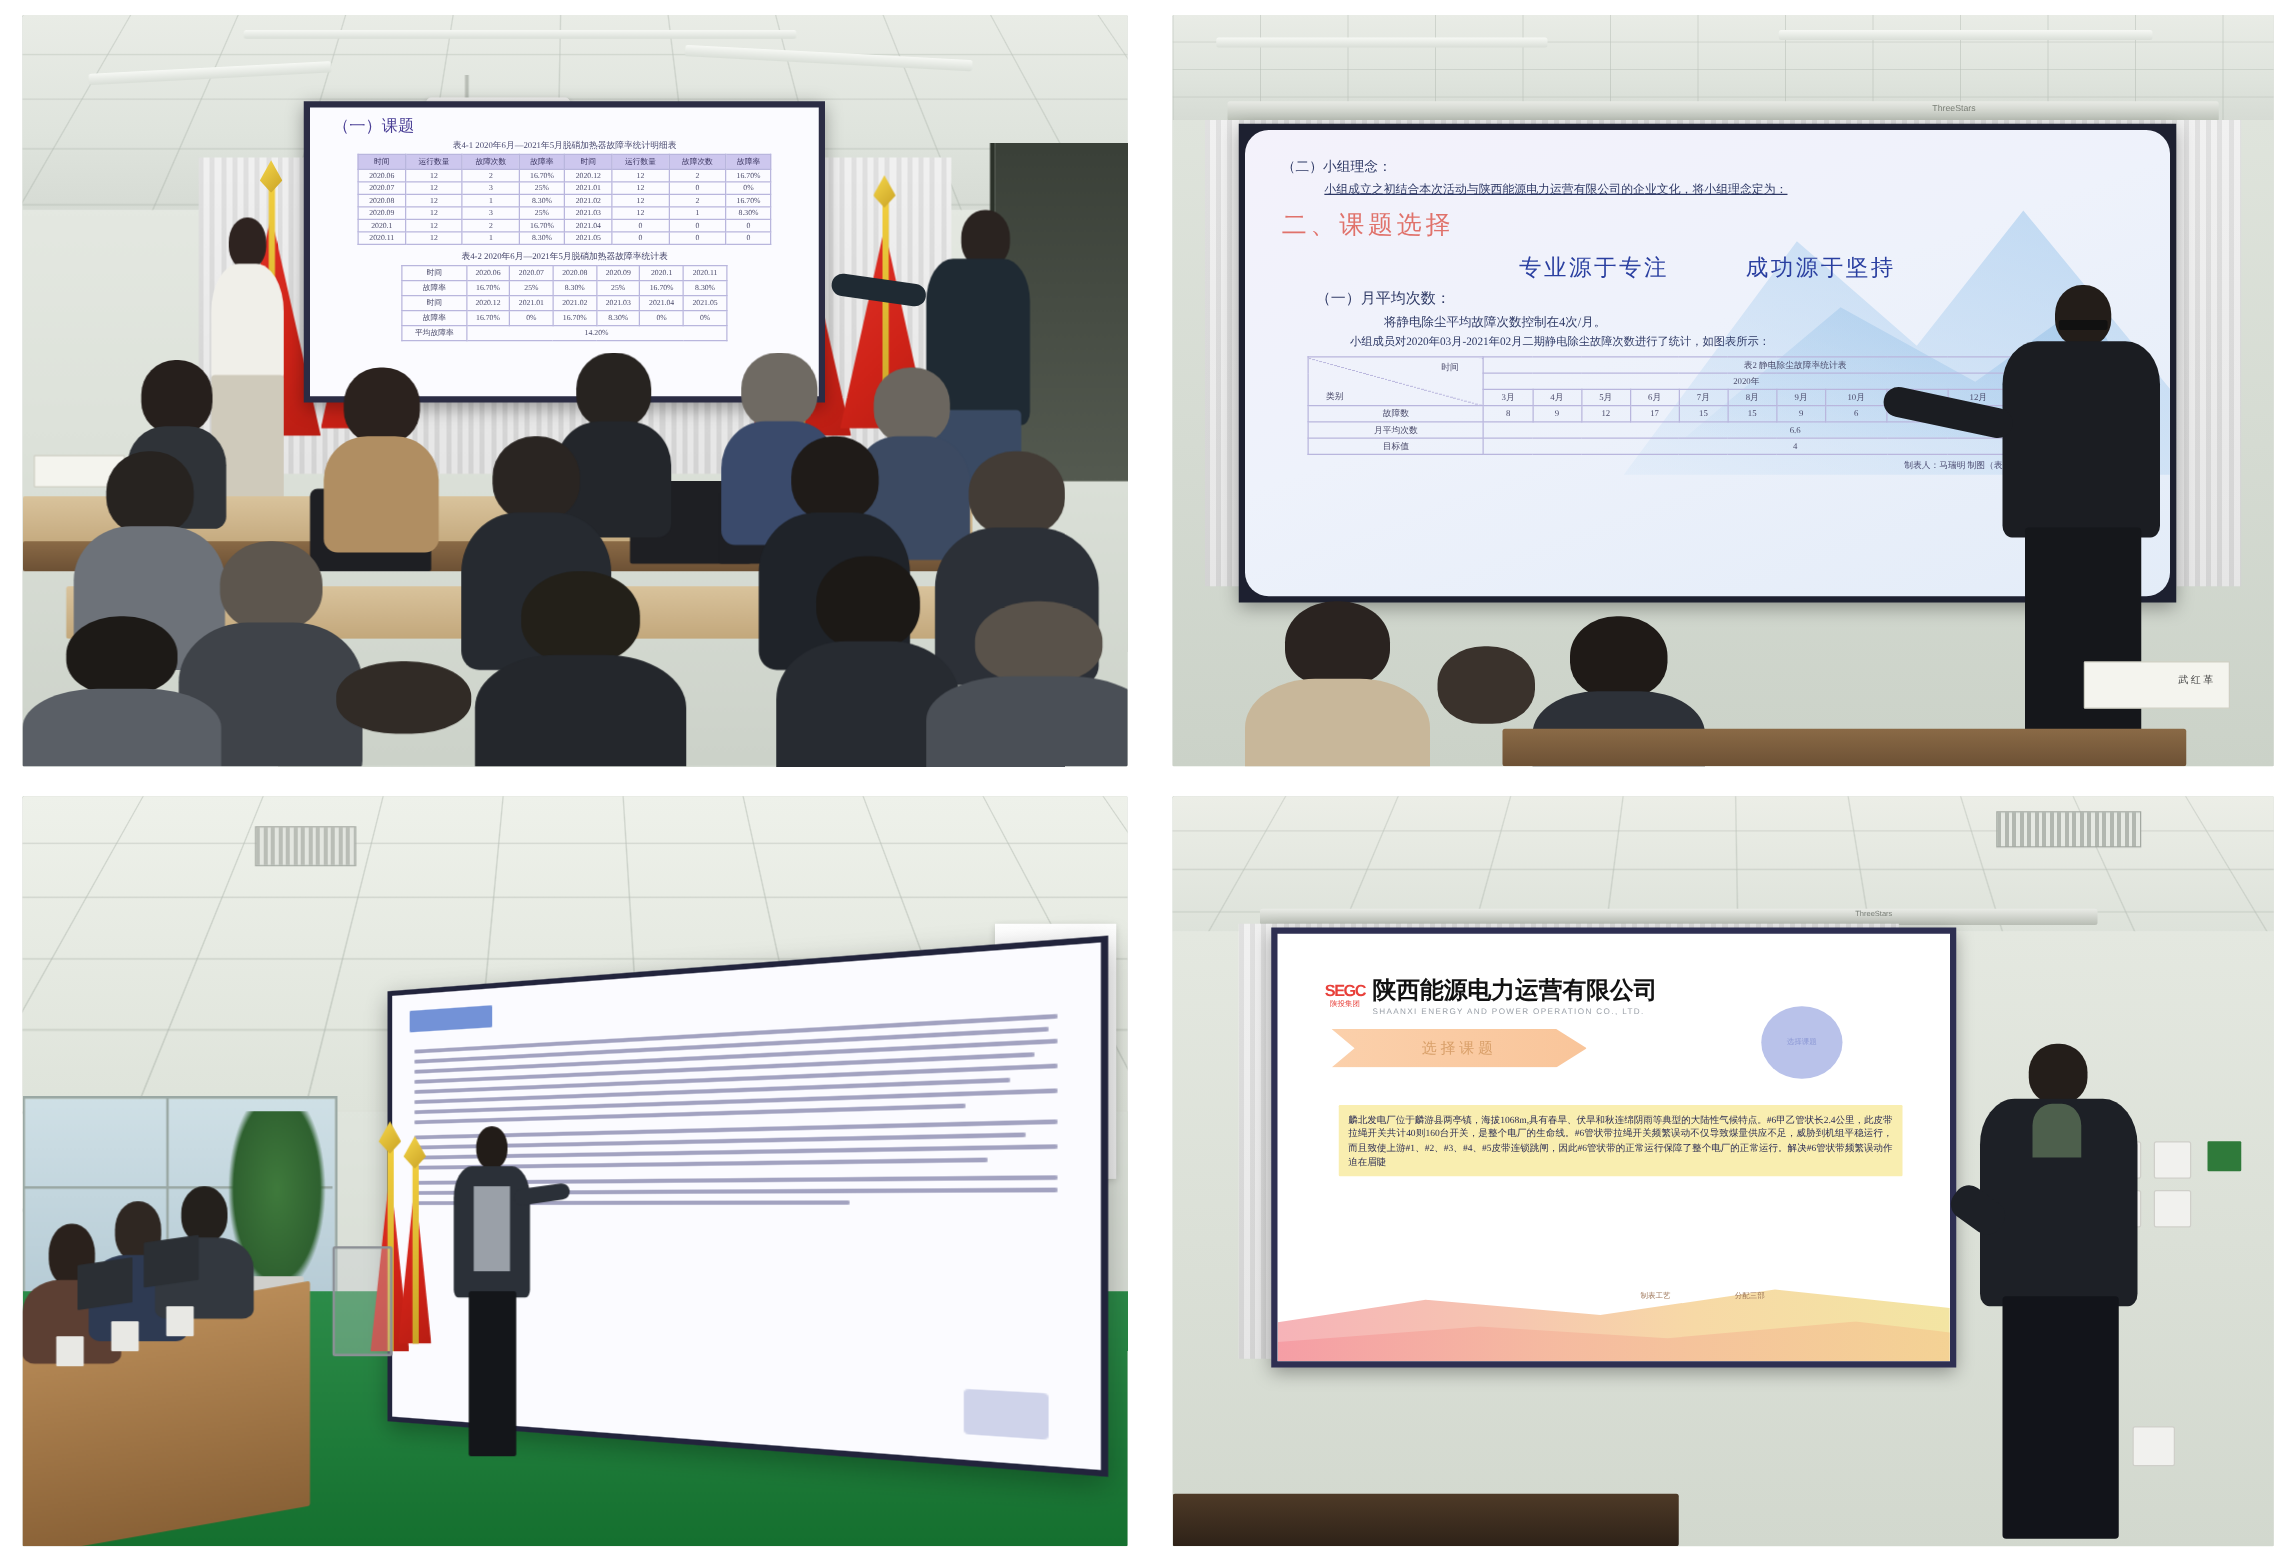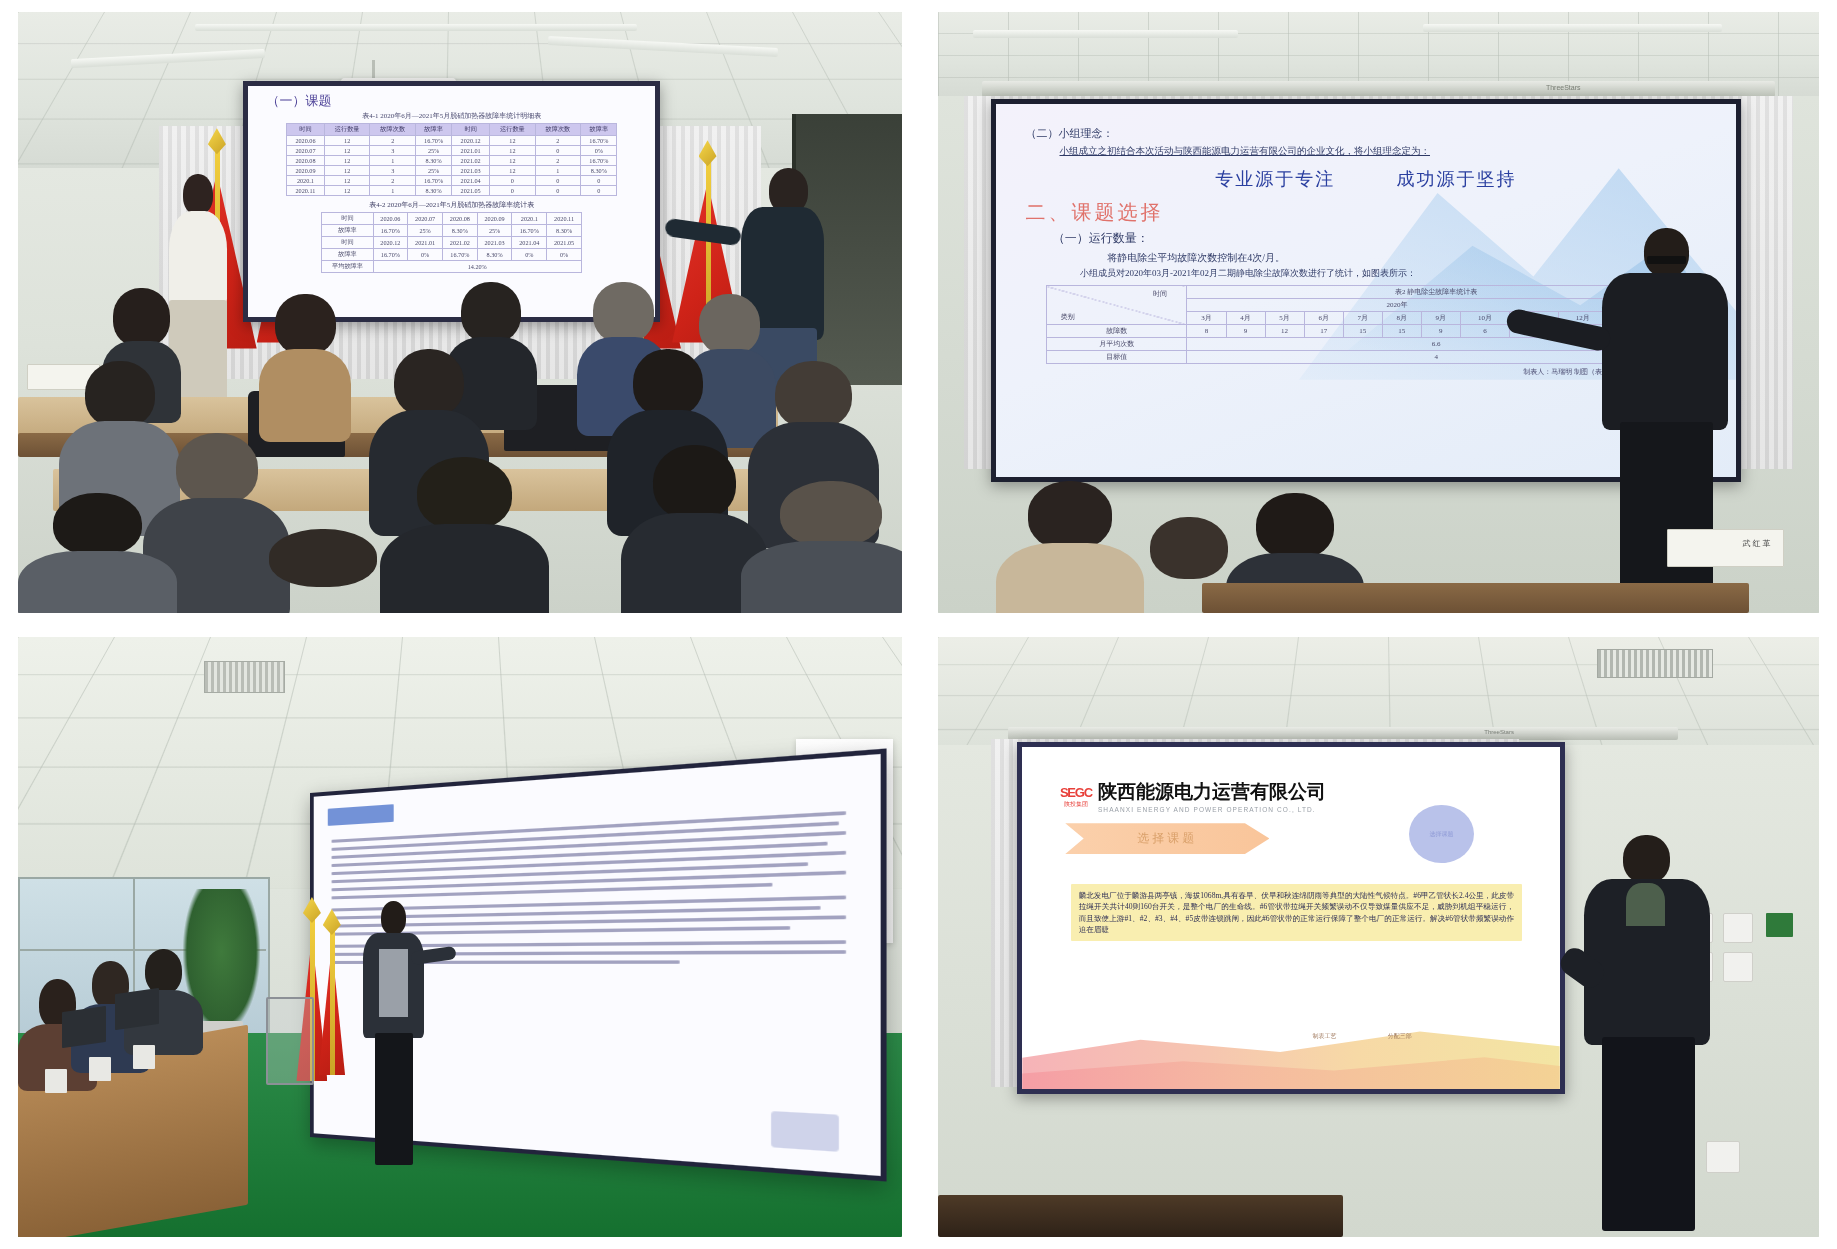--- a/index.html
+++ b/index.html
@@ -337,38 +337,38 @@
           <div class="pole"></div>
           <div class="tip"></div>
       </div>
       <div class="flag" style="left:82%;top:29%;width:9%;height:42%;">
         <div class="red"></div>
           <div class="pole"></div>
           <div class="tip"></div>
       </div>
 
       <div class="scr-frame dark" style="left:6%;top:14.5%;width:84%;height:62%;">
-        <div class="scr" style="background:linear-gradient(160deg,#f4f2fb 0%,#eef2fb 45%,#e3ecf8 100%);">
+        <div class="scr" style="background:linear-gradient(160deg,#f4f2fb 0%,#eef2fb 45%,#e3ecf8 100%);border-radius:19px;">
 
           <div style="position:absolute;right:0;top:8%;width:72%;height:66%;
                       background:linear-gradient(200deg,rgba(170,205,238,.75),rgba(215,232,248,.25));
                       clip-path:polygon(18% 100%,44% 24%,62% 58%,78% 14%,100% 72%,100% 100%);"></div>
           <div style="position:absolute;right:2%;top:26%;width:56%;height:40%;
                       background:linear-gradient(200deg,rgba(128,180,226,.55),rgba(200,226,246,.1));
                       clip-path:polygon(10% 100%,40% 30%,66% 70%,88% 26%,100% 100%);"></div>
 
           <div class="slide" style="padding:3% 4%;">
             <div style="font-size:11px;color:#2f3a66;">（二）小组理念：</div>
             <div style="font-size:9.5px;color:#2f3a66;margin:4px 0 0 5%;text-decoration:underline;">小组成立之初结合本次活动与陕西能源电力运营有限公司的企业文化，将小组理念定为：</div>
+            <div style="font-size:20px;color:#e0726b;margin-top:8px;letter-spacing:3px;">二、课题选择</div>
             <div style="display:flex;justify-content:center;gap:9%;margin-top:9px;">
               <div style="font-size:18px;color:#2a3fa0;letter-spacing:2px;">专业源于专注</div>
               <div style="font-size:18px;color:#2a3fa0;letter-spacing:2px;">成功源于坚持</div>
             </div>
-            <div style="font-size:20px;color:#e0726b;margin-top:8px;letter-spacing:3px;">二、课题选择</div>
-            <div style="font-size:12px;color:#2f3a66;margin:4px 0 0 4%;">（一）运行数量：</div>
+            <div style="font-size:12px;color:#2f3a66;margin:4px 0 0 4%;">（一）月平均次数：</div>
             <div style="font-size:10px;color:#2f3a66;margin:4px 0 0 12%;">将静电除尘平均故障次数控制在4次/月。</div>
             <div style="font-size:9px;color:#2f3a66;margin:2px 0 0 8%;">小组成员对2020年03月-2021年02月二期静电除尘故障次数进行了统计，如图表所示：</div>
 
             <div style="margin:5px 3% 0 3%;">
               <table class="st" style="font-size:7px;">
                 <tbody>
                   <tr>
                     <td rowspan="3" style="width:22%;position:relative;height:34px;background:linear-gradient(to top right,transparent 49.6%,#b9b6dd 49.6%,#b9b6dd 50.4%,transparent 50.4%);">
                       <span style="position:absolute;right:14%;top:6%;">时间</span>
                       <span style="position:absolute;left:10%;bottom:6%;">类别</span>

